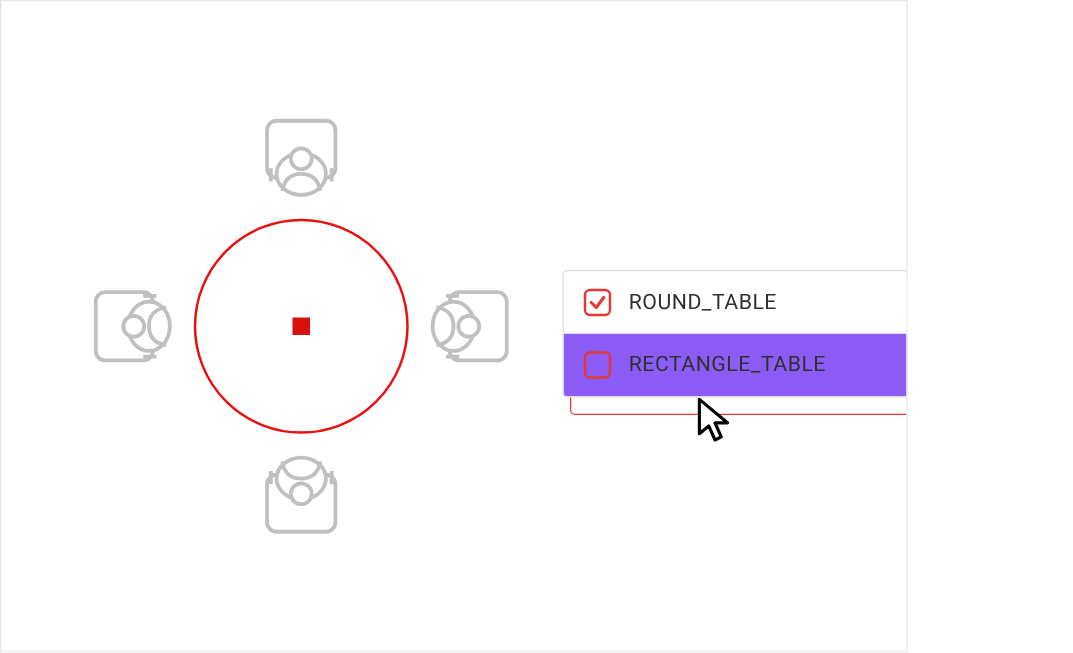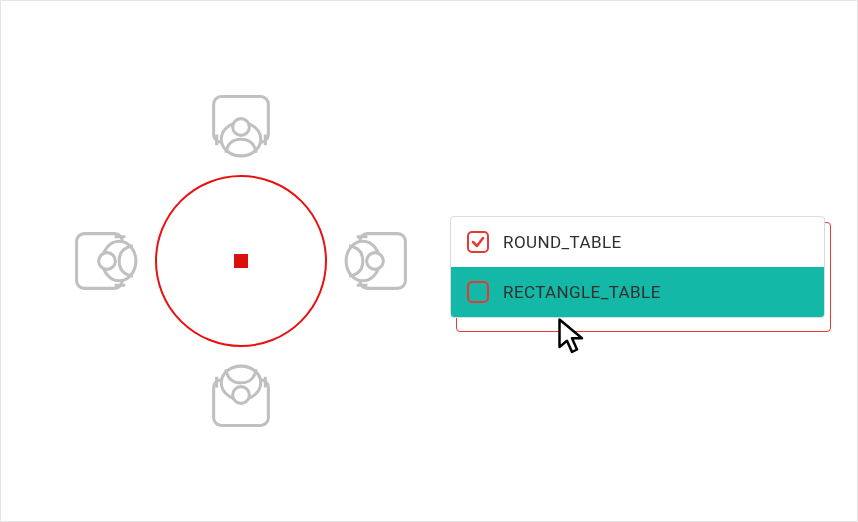--- a/index.html
+++ b/index.html
@@ -2,21 +2,21 @@
 <html><head>
 <meta charset="utf-8">
 <style>
   * { box-sizing: border-box; }
   body {
     margin: 0;
     font-family: -apple-system, BlinkMacSystemFont, "Segoe UI", Roboto, Arial, sans-serif;
     background: #fff;
   }
   .frame {
-    width: 858px;
+    width: 726px;
     height: 522px;
     border: 1px solid #e5e5e5;
     position: relative;
     background: #fff;
     overflow: hidden;
     padding-left: 44px;
   }
   .canvas {
     position: absolute;
     inset: 0;
@@ -76,21 +76,21 @@
     overflow: hidden;
   }
   .option {
     display: flex;
     align-items: center;
     padding: 14px 16px;
     gap: 14px;
     cursor: pointer;
   }
   .option.hover {
-    background: #14b8a6;
+    background: #8b5cf6;
   }
   .checkbox {
     width: 22px;
     height: 22px;
     border: 2px solid #e53935;
     border-radius: 5px;
     display: flex;
     align-items: center;
     justify-content: center;
     flex: 0 0 22px;

